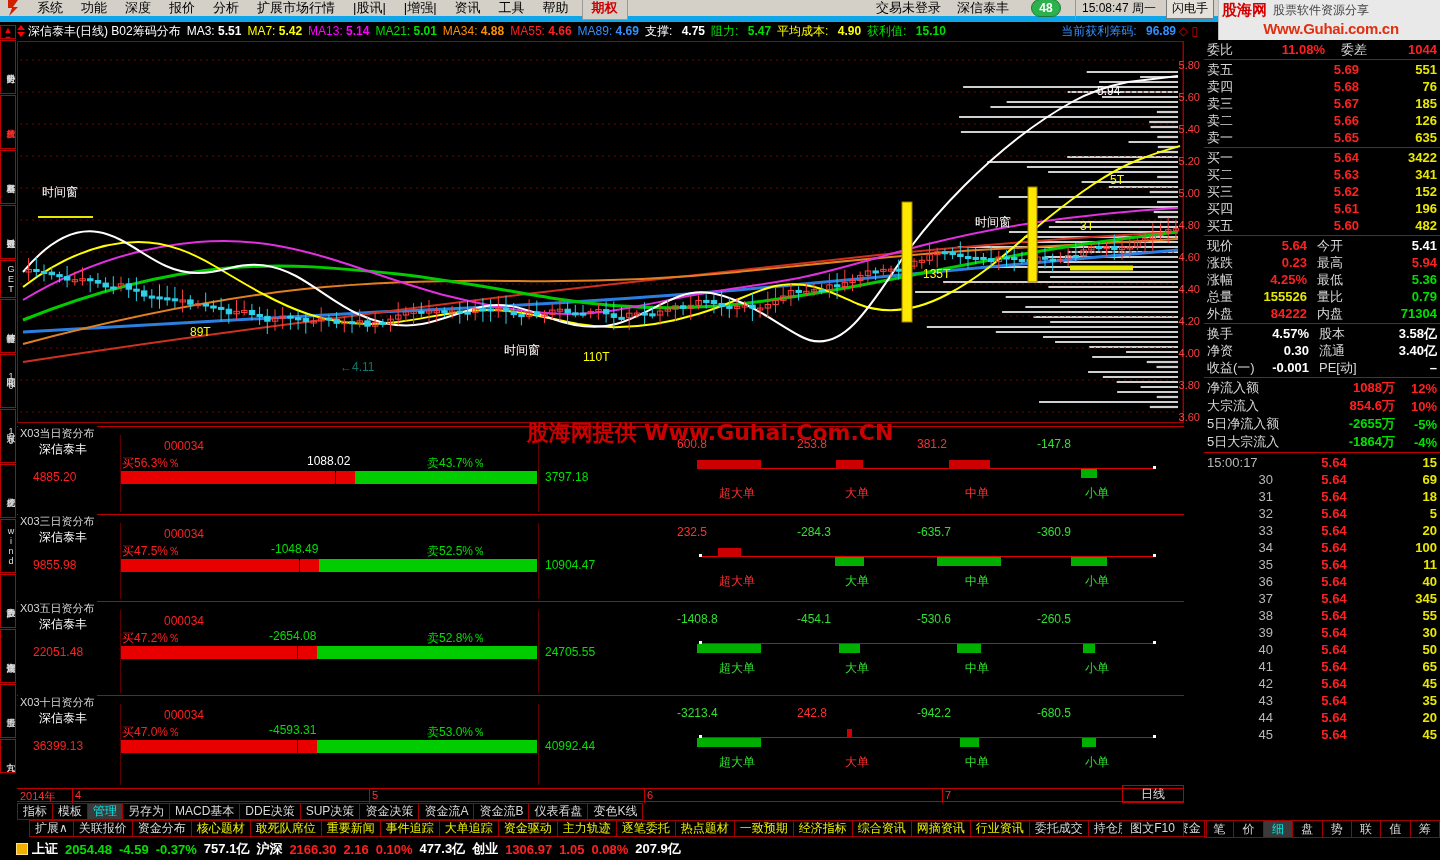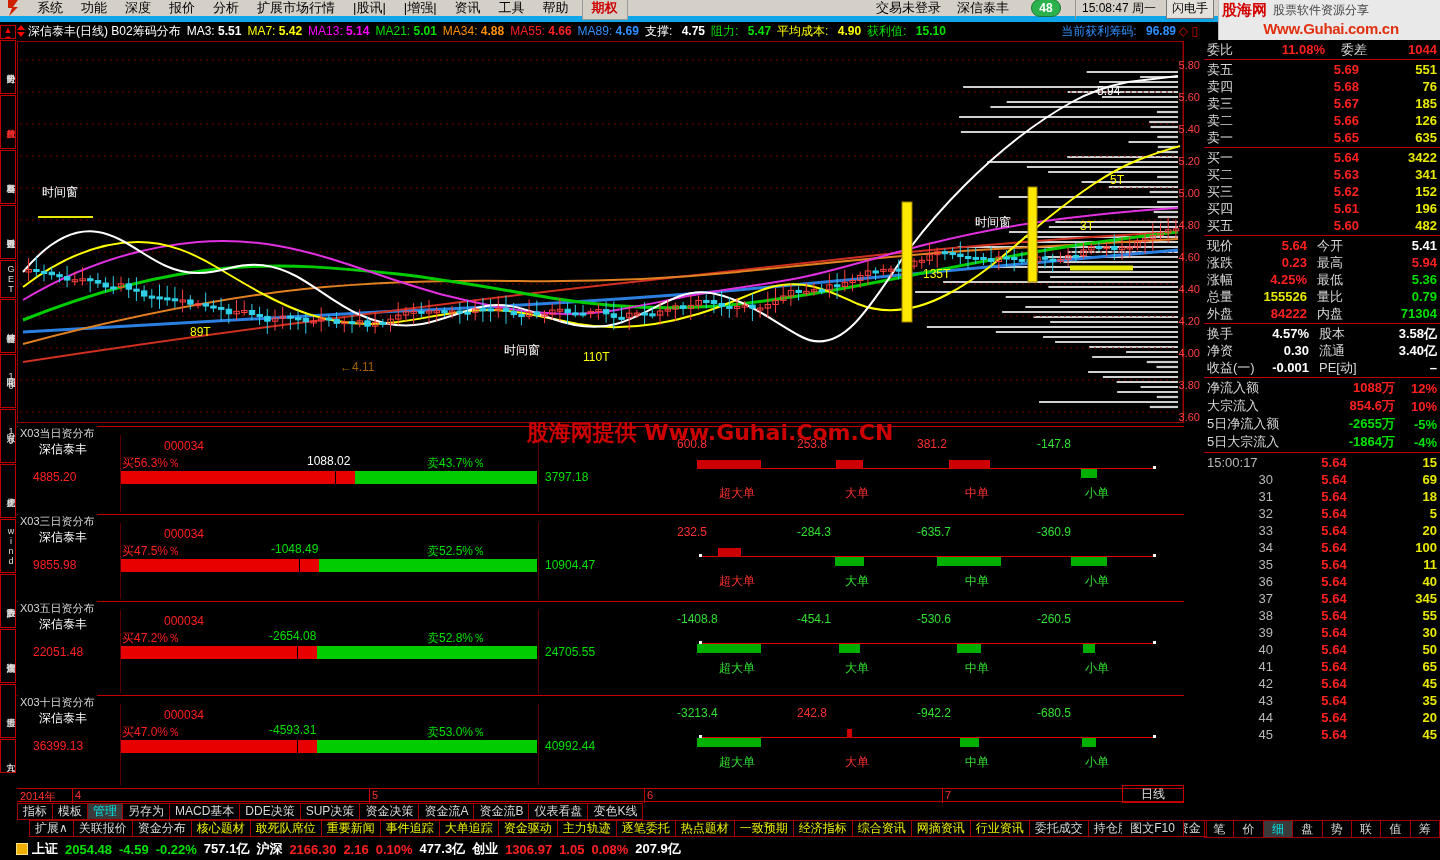--- a/index.html
+++ b/index.html
@@ -684,21 +684,21 @@
       <line x1="20" y1="175" x2="75" y2="175" stroke="#e8e800" stroke-width="2"></line>
       <line x1="1052" y1="226" x2="1115" y2="226" stroke="#e8e800" stroke-width="5"></line>
       <line x1="1165" y1="0" x2="1165" y2="380" stroke="#900" stroke-width="1"></line>
     </svg>
 
     <div id="chart-annos">
         <div style="position: absolute; left: 24px; top: 142px; color: rgb(255, 255, 255); font-size: 12px; white-space: nowrap;">时间窗</div>
         <div style="position: absolute; left: 486px; top: 300px; color: rgb(255, 255, 255); font-size: 12px; white-space: nowrap;">时间窗</div>
         <div style="position: absolute; left: 957px; top: 172px; color: rgb(255, 255, 255); font-size: 12px; white-space: nowrap;">时间窗</div>
         <div style="position: absolute; left: 172px; top: 283px; color: rgb(255, 255, 0); font-size: 12px; white-space: nowrap;">89T</div>
-        <div style="position: absolute; left: 322px; top: 318px; color: #a16207; font-size: 12px; white-space: nowrap;">←4.11</div>
+        <div style="position: absolute; left: 322px; top: 318px; color: #0f766e; font-size: 12px; white-space: nowrap;">←4.11</div>
         <div style="position: absolute; left: 565px; top: 308px; color: rgb(255, 255, 0); font-size: 12px; white-space: nowrap;">110T</div>
         <div style="position: absolute; left: 905px; top: 225px; color: rgb(255, 255, 0); font-size: 12px; white-space: nowrap;">135T</div>
         <div style="position: absolute; left: 1062px; top: 177px; color: rgb(255, 255, 0); font-size: 12px; white-space: nowrap;">3T</div>
         <div style="position: absolute; left: 1092px; top: 131px; color: rgb(255, 255, 0); font-size: 12px; white-space: nowrap;">5T</div>
         <div style="position: absolute; left: 1079px; top: 42px; color: rgb(255, 255, 255); font-size: 12px; white-space: nowrap;">5.94</div>
       </div>
   </div>
 
   <div class="axis-r" id="axis-r">
       <div style="top: 18px;">5.80</div>
@@ -1196,21 +1196,21 @@
       <div class="rtab">联</div>
       <div class="rtab">值</div>
       <div class="rtab">筹</div>
     </div>
 
   <div class="idxbar" style="width:854px">
     <div class="sq"></div>
     <span style="color:#fff">上证</span>
     <span style="color:#00e000">2054.48</span>
     <span style="color:#00e000">-4.59</span>
-    <span style="color:#00e000">-0.22%</span>
+    <span style="color:#00e000">-0.37%</span>
     <span style="color:#fff">757.1亿</span>
     <span style="color:#fff">沪深</span>
     <span style="color:#ff2020">2166.30</span>
     <span style="color:#ff2020">2.16</span>
     <span style="color:#ff2020">0.10%</span>
     <span style="color:#fff">477.3亿</span>
     <span style="color:#fff">创业</span>
     <span style="color:#ff2020">1306.97</span>
     <span style="color:#ff2020">1.05</span>
     <span style="color:#ff2020">0.08%</span>

